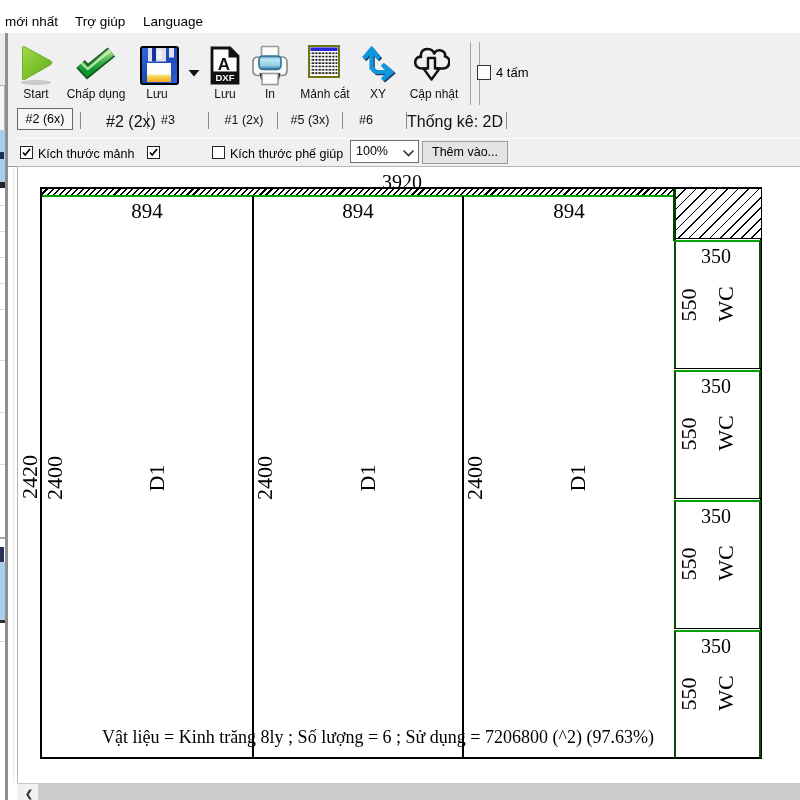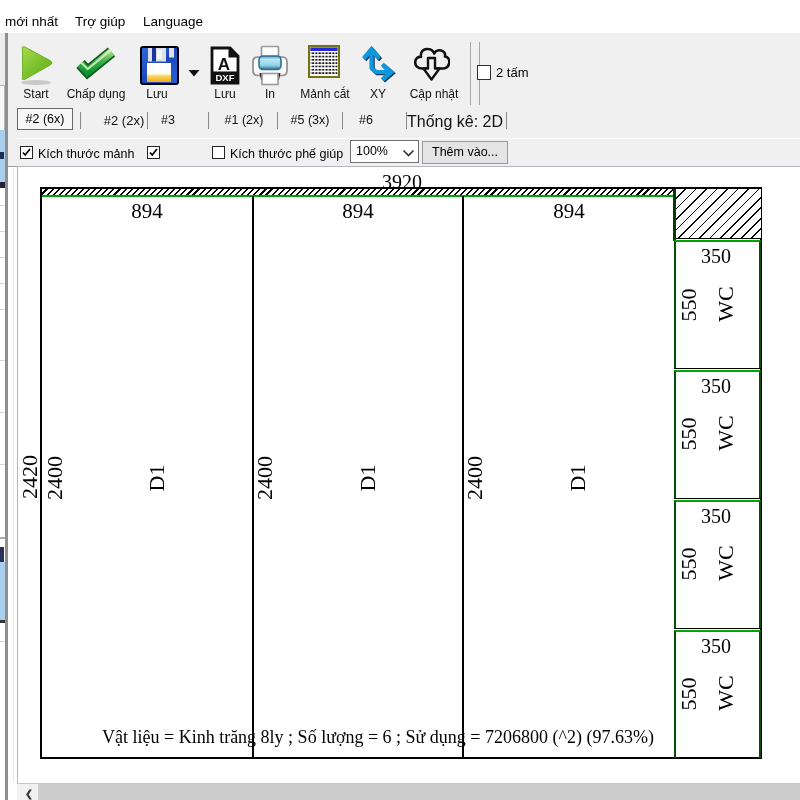--- a/index.html
+++ b/index.html
@@ -183,33 +183,33 @@
 </svg>
 
 <div class="lbl" style="left:404px;top:87px;width:60px;">Cập nhật</div>
 
 <div class="abs" style="left:470px;top:42px;width:1px;height:63px;background:#a6a6a6;"></div>
 
 <div class="abs" style="left:479px;top:42px;width:1px;height:63px;background:#a6a6a6;"></div>
 
 <div class="abs" style="left:477px;top:65px;width:12px;height:13px;background:#fff;border:1.5px solid #333;"></div>
 
-<div class="abs" style="left:496px;top:65px;font-size:13px;color:#000;">2 tấm</div>
+<div class="abs" style="left:496px;top:65px;font-size:13px;color:#000;">4 tấm</div>
 
 <div class="abs" style="left:17px;top:108px;width:56px;height:22px;background:#f7f7f7;border:1px solid #6a6a6a;box-sizing:border-box;text-align:center;font-size:12.5px;line-height:21px;color:#000;">#2 (6x)</div>
 
 <div class="tabsep" style="left:80px;"></div>
 <div class="tabsep" style="left:147px;"></div>
 <div class="tabsep" style="left:208px;"></div>
 <div class="tabsep" style="left:277px;"></div>
 <div class="tabsep" style="left:342px;"></div>
 <div class="tabsep" style="left:406px;"></div>
 <div class="tabsep" style="left:506px;"></div>
 
-<div class="lbl" style="left:94px;top:113px;width:60px;font-size:13px;">#2 (2x)</div>
+<div class="lbl" style="left:101px;top:113px;width:60px;font-size:16px;">#2 (2x)</div>
 
 <div class="lbl" style="left:138px;top:113px;width:60px;font-size:12.5px;">#3</div>
 
 <div class="lbl" style="left:214px;top:113px;width:60px;font-size:12.5px;">#1 (2x)</div>
 
 <div class="lbl" style="left:280px;top:113px;width:60px;font-size:12.5px;">#5 (3x)</div>
 
 <div class="lbl" style="left:336px;top:113px;width:60px;font-size:12.5px;">#6</div>
 
 <div class="lbl" style="left:405px;top:113px;width:100px;font-size:16px;">Thống kê: 2D</div>

